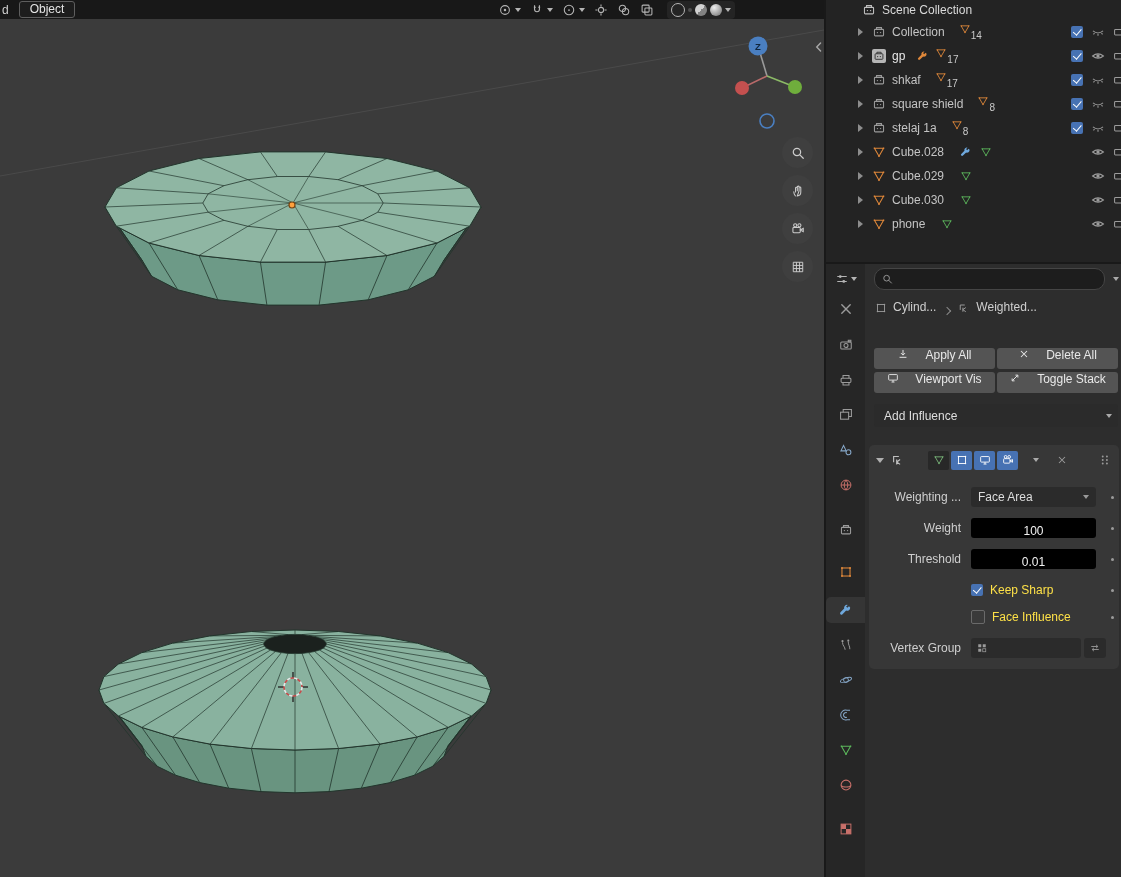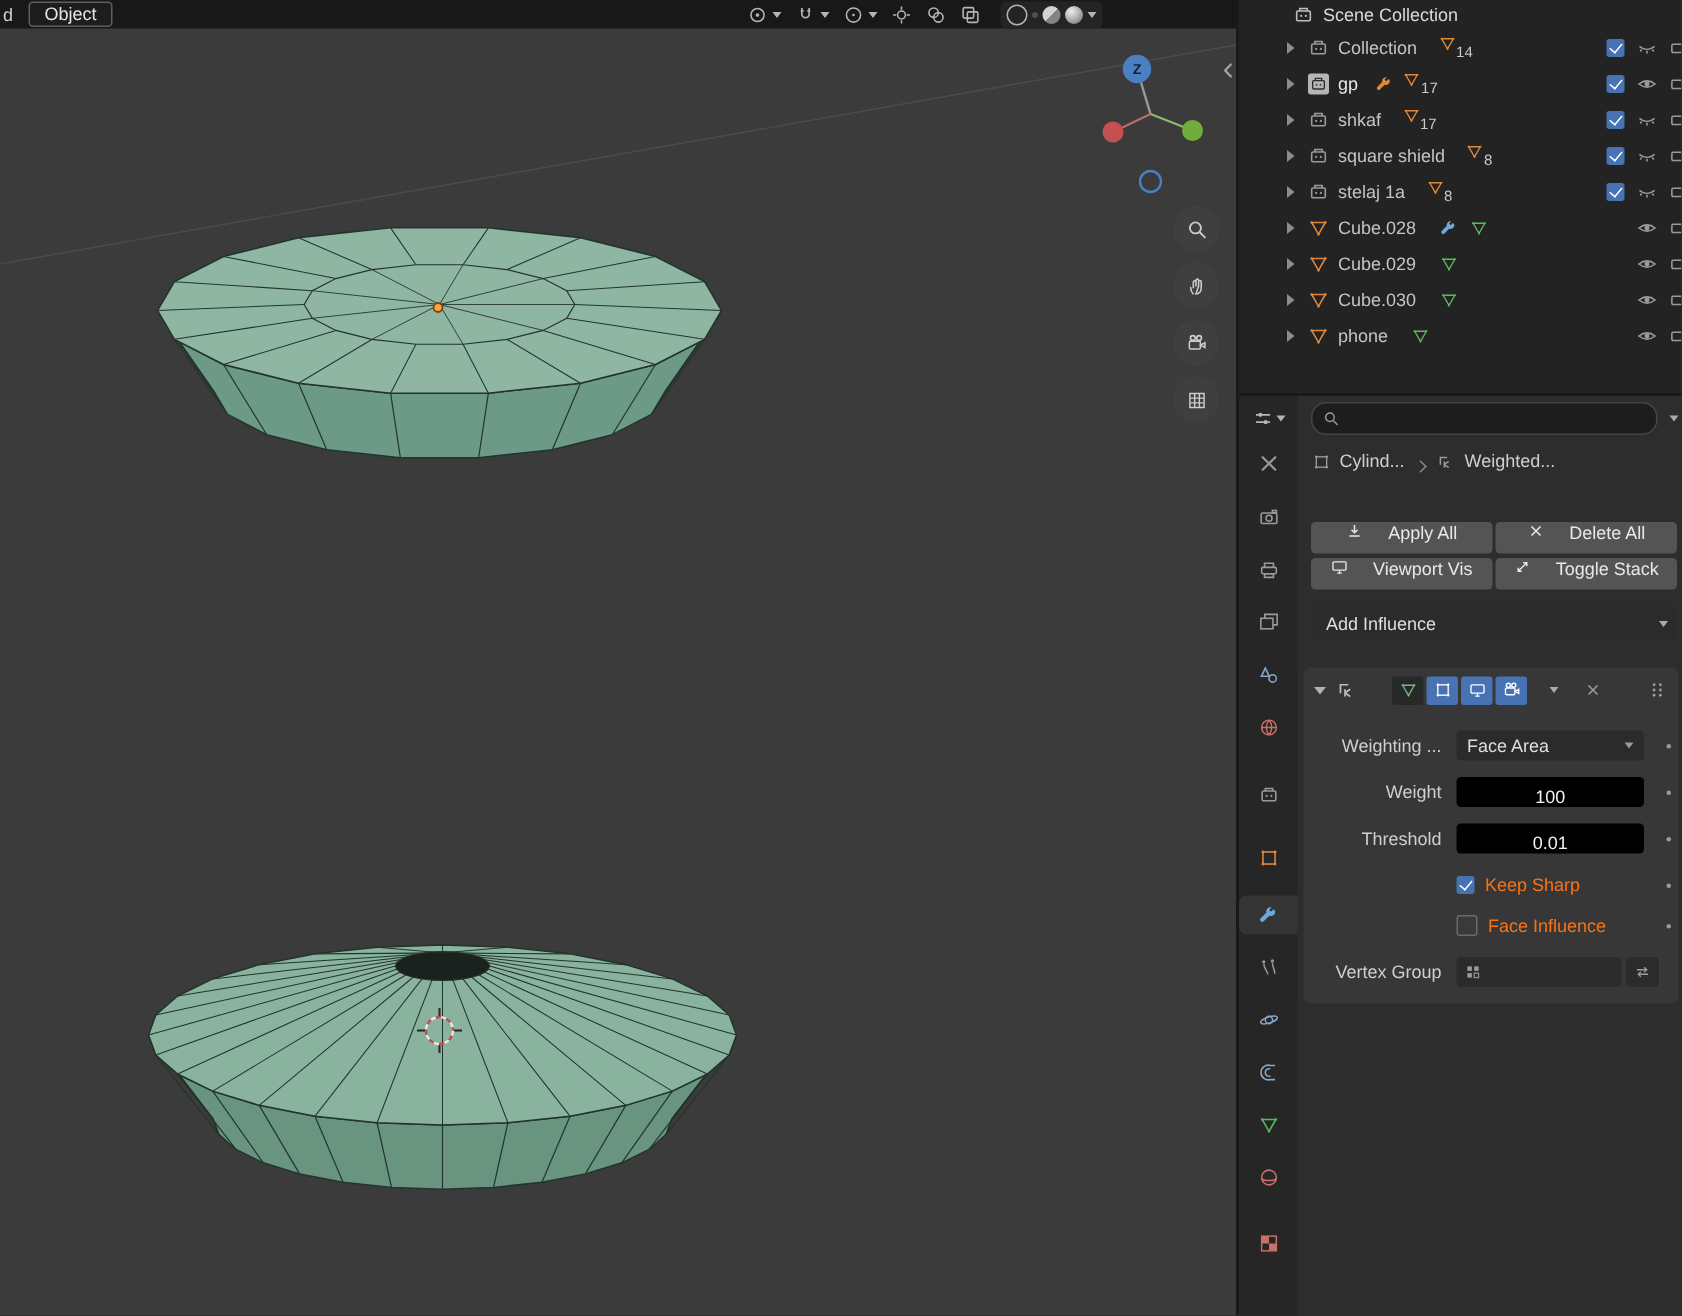--- a/index.html
+++ b/index.html
@@ -74,21 +74,21 @@
   #toggles{display:flex;gap:2px;margin-left:16px}
   .tgl{width:21px;height:19px;border-radius:2px;display:flex;align-items:center;justify-content:center;flex:none}
   .tgl.on{background:#4772b3;color:#fff}
   .tgl.off{background:#282828;color:#7ab87a}
   .prow{position:absolute;left:0;right:0;height:20px;display:flex;align-items:center}
   .plabel{width:92px;text-align:right;color:#cfcfcf;flex:none;white-space:nowrap}
   .pwidget{margin-left:10px;width:125px;height:20px;flex:none}
   .dropdown{background:#2b2b2b;border-radius:3px;display:flex;align-items:center;justify-content:space-between;padding:0 7px;color:#ddd;height:100%}
   .numfield{background:#000000;border-radius:3px;display:flex;align-items:flex-end;justify-content:center;color:#f2f2f2;height:100%}
   .adot{position:absolute;right:5px;width:3px;height:3px;border-radius:50%;background:#9a9a9a}
-  .cbrow{margin-left:102px;display:flex;align-items:center;gap:7px;color:#f97316}
+  .cbrow{margin-left:102px;display:flex;align-items:center;gap:7px;color:#fde047}
   .cb-off{width:12px;height:12px;background:#3a3a3a;border:1px solid #6a6a6a;border-radius:2px;flex:none}
   #vgfield{margin-left:10px;width:100px;height:20px;background:#2b2b2b;border-radius:3px;display:flex;align-items:center;padding:0 5px;color:#9b9b9b}
   #vgswap{margin-left:3px;width:22px;height:20px;background:#2b2b2b;border-radius:3px;display:flex;align-items:center;justify-content:center;color:#9b9b9b}
 </style>
 </head>
 <body>
 
 <svg width="0" height="0" style="position:absolute">
 <defs>
 <symbol id="sym-box" viewBox="0 0 16 16" fill="none" stroke="currentColor" stroke-width="1.2">

